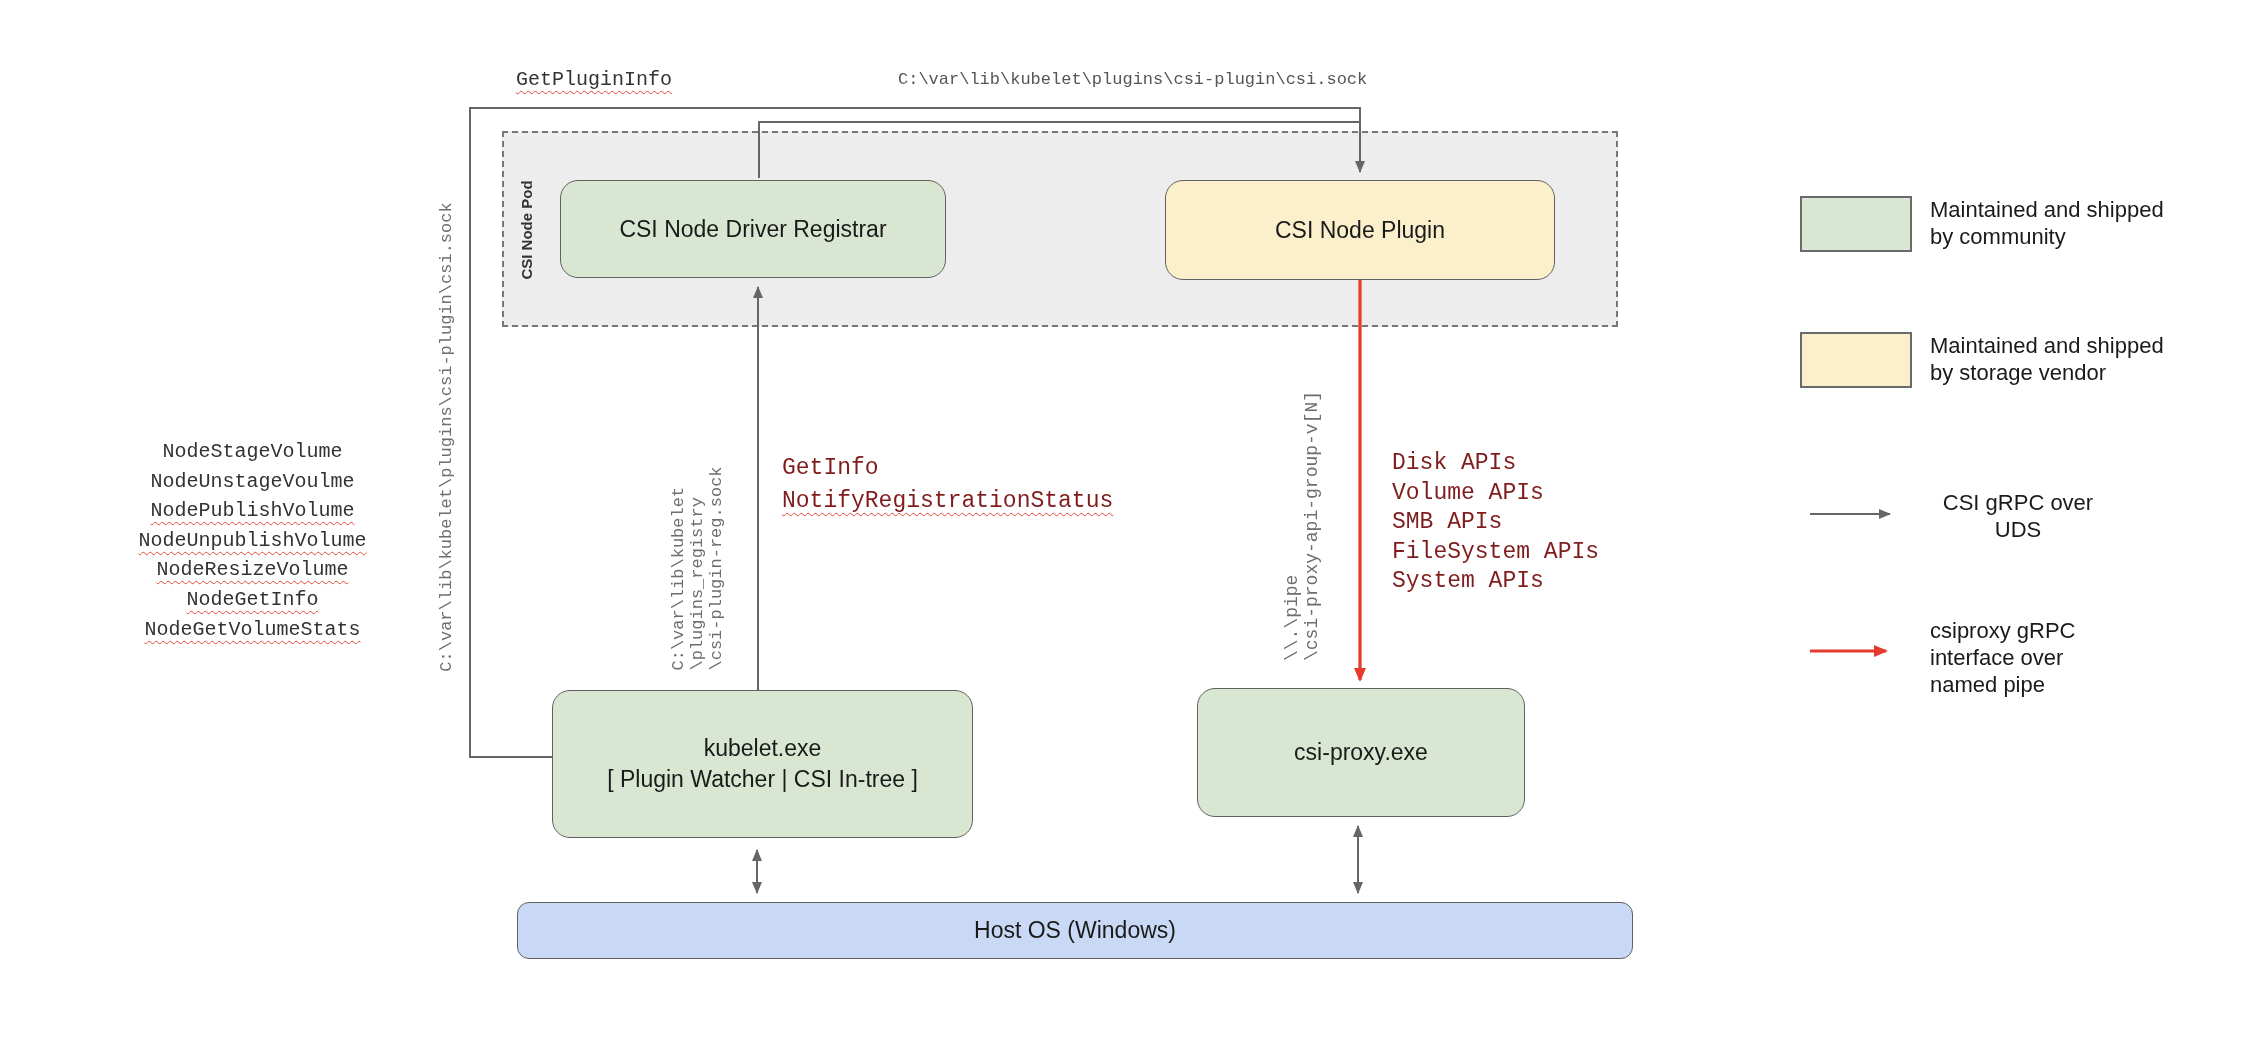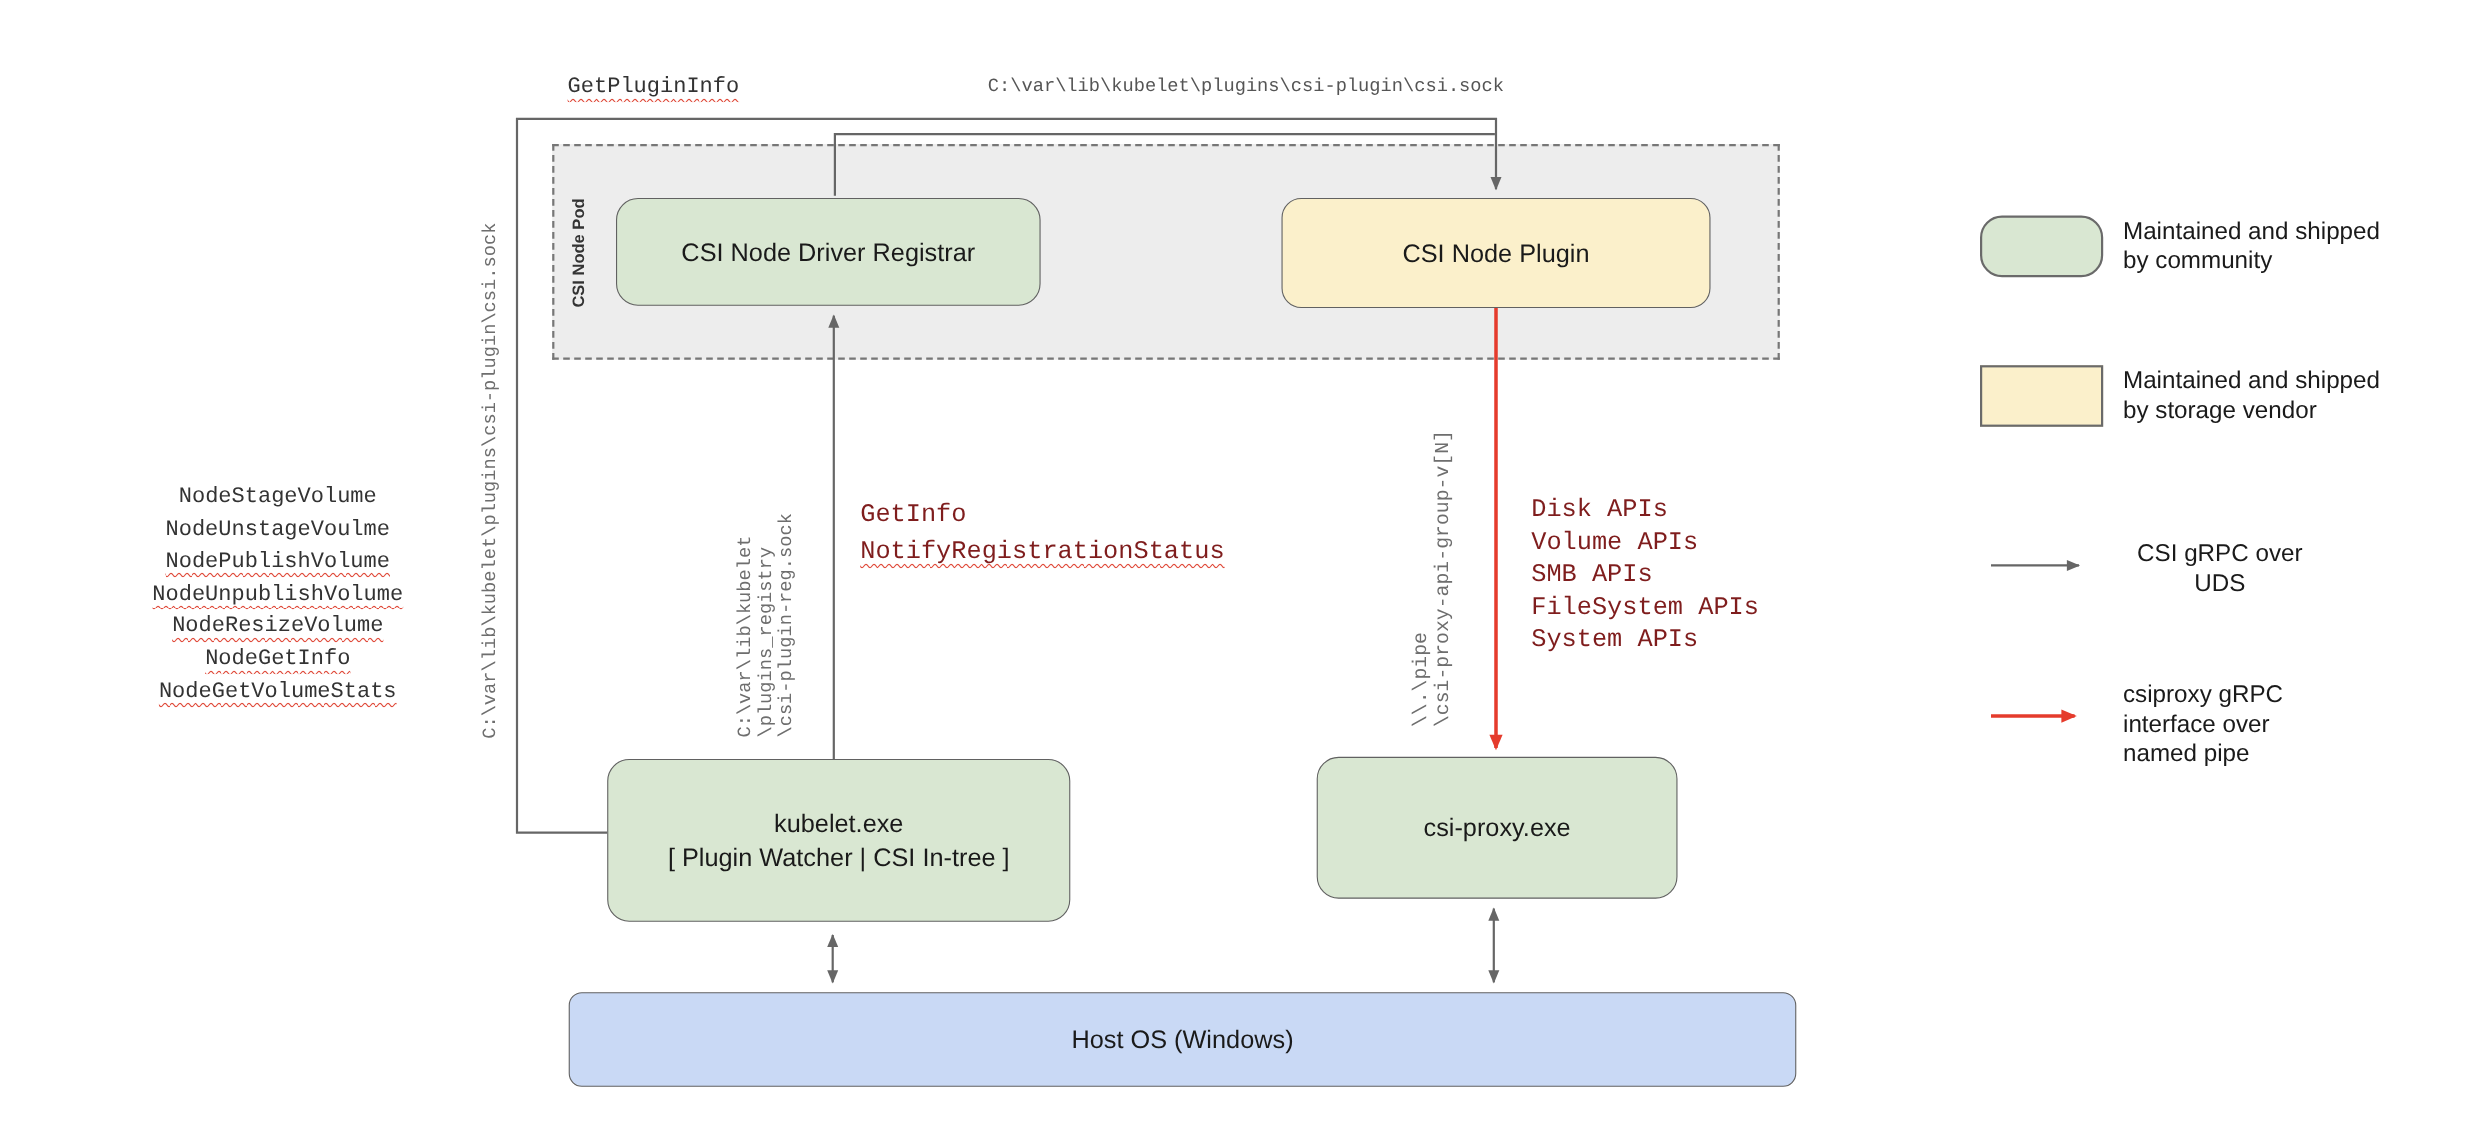--- a/index.html
+++ b/index.html
@@ -13,21 +13,21 @@
        font-family:"Liberation Sans",sans-serif;}
   .abs{position:absolute;}
   .mono{font-family:"Liberation Mono","DejaVu Sans Mono",monospace;}
   .wavy{text-decoration-line:underline;text-decoration-style:wavy;
         text-decoration-color:var(--squiggle-red);
         text-decoration-thickness:1.4px;text-underline-offset:5px;}
   .box{position:absolute;display:flex;align-items:center;justify-content:center;
        text-align:center;border:1.6px solid var(--border-gray);
        border-radius:18px;font-size:23px;color:#1a1a1a;white-space:pre-line;
        line-height:31px;box-sizing:border-box;}
-  .green{background:var(--green-fill);border-radius:20px;}
+  .green{background:var(--green-fill);}
   .yellow{background:var(--yellow-fill);}
   .blue{background:var(--blue-fill);}
   .pod{position:absolute;left:502px;top:131px;width:1116px;height:196px;
        background:var(--pod-fill);border:2px dashed #777;box-sizing:border-box;}
   .rot{transform:rotate(-90deg);transform-origin:center;
        color:var(--mono-gray);white-space:pre-line;}
   .pod-label{font-weight:bold;font-size:15px;color:#333;text-align:center;
        transform:rotate(-90deg);transform-origin:center;}
   .biglabel{font-size:20px;color:#333;}
   .midlabel{font-size:23px;color:#7f1d1d;}
@@ -62,21 +62,21 @@
   <path d="M1358,826 V893" fill="none" stroke="#666" stroke-width="2" marker-start="url(#ag)" marker-end="url(#ag)"></path>
   <path d="M1810,514 H1890" fill="none" stroke="#666" stroke-width="2" marker-end="url(#ag)"></path>
   <path d="M1810,651 H1886" fill="none" stroke="#e53b2c" stroke-width="3.2" marker-end="url(#ar)"></path>
 </svg>
 
 <div class="box green" style="left:560px;top:180px;width:386px;height:98px;">CSI Node Driver Registrar</div>
 <div class="box yellow" style="left:1165px;top:180px;width:390px;height:100px;">CSI Node Plugin</div>
 <div class="box green" style="left:552px;top:690px;width:421px;height:148px;">kubelet.exe
 [ Plugin Watcher | CSI In-tree ]</div>
 <div class="box green" style="left:1197px;top:688px;width:328px;height:129px;">csi-proxy.exe</div>
-<div class="box blue" style="left:517px;top:902px;width:1116px;height:86px;border-radius:12px;">Host OS (Windows)</div>
+<div class="box blue" style="left:517px;top:902px;width:1116px;height:57px;border-radius:12px;">Host OS (Windows)</div>
 
 <div class="abs mono biglabel wavy" style="left:516px;top:68px;">GetPluginInfo</div>
 <div class="abs mono pathlabel" style="left:898px;top:70px;">C:\var\lib\kubelet\plugins\csi-plugin\csi.sock</div>
 
 <div class="abs mono rot" style="left:194px;top:428px;width:506px;height:18px;font-size:17px;line-height:18px;text-align:center;">C:\var\lib\kubelet\plugins\csi-plugin\csi.sock</div>
 
 <div class="abs mono biglabel node-list" style="left:120px;top:437px;width:265px;">
   <div>NodeStageVolume</div>
   <div>NodeUnstageVoulme</div>
   <div class="wavy">NodePublishVolume</div>

